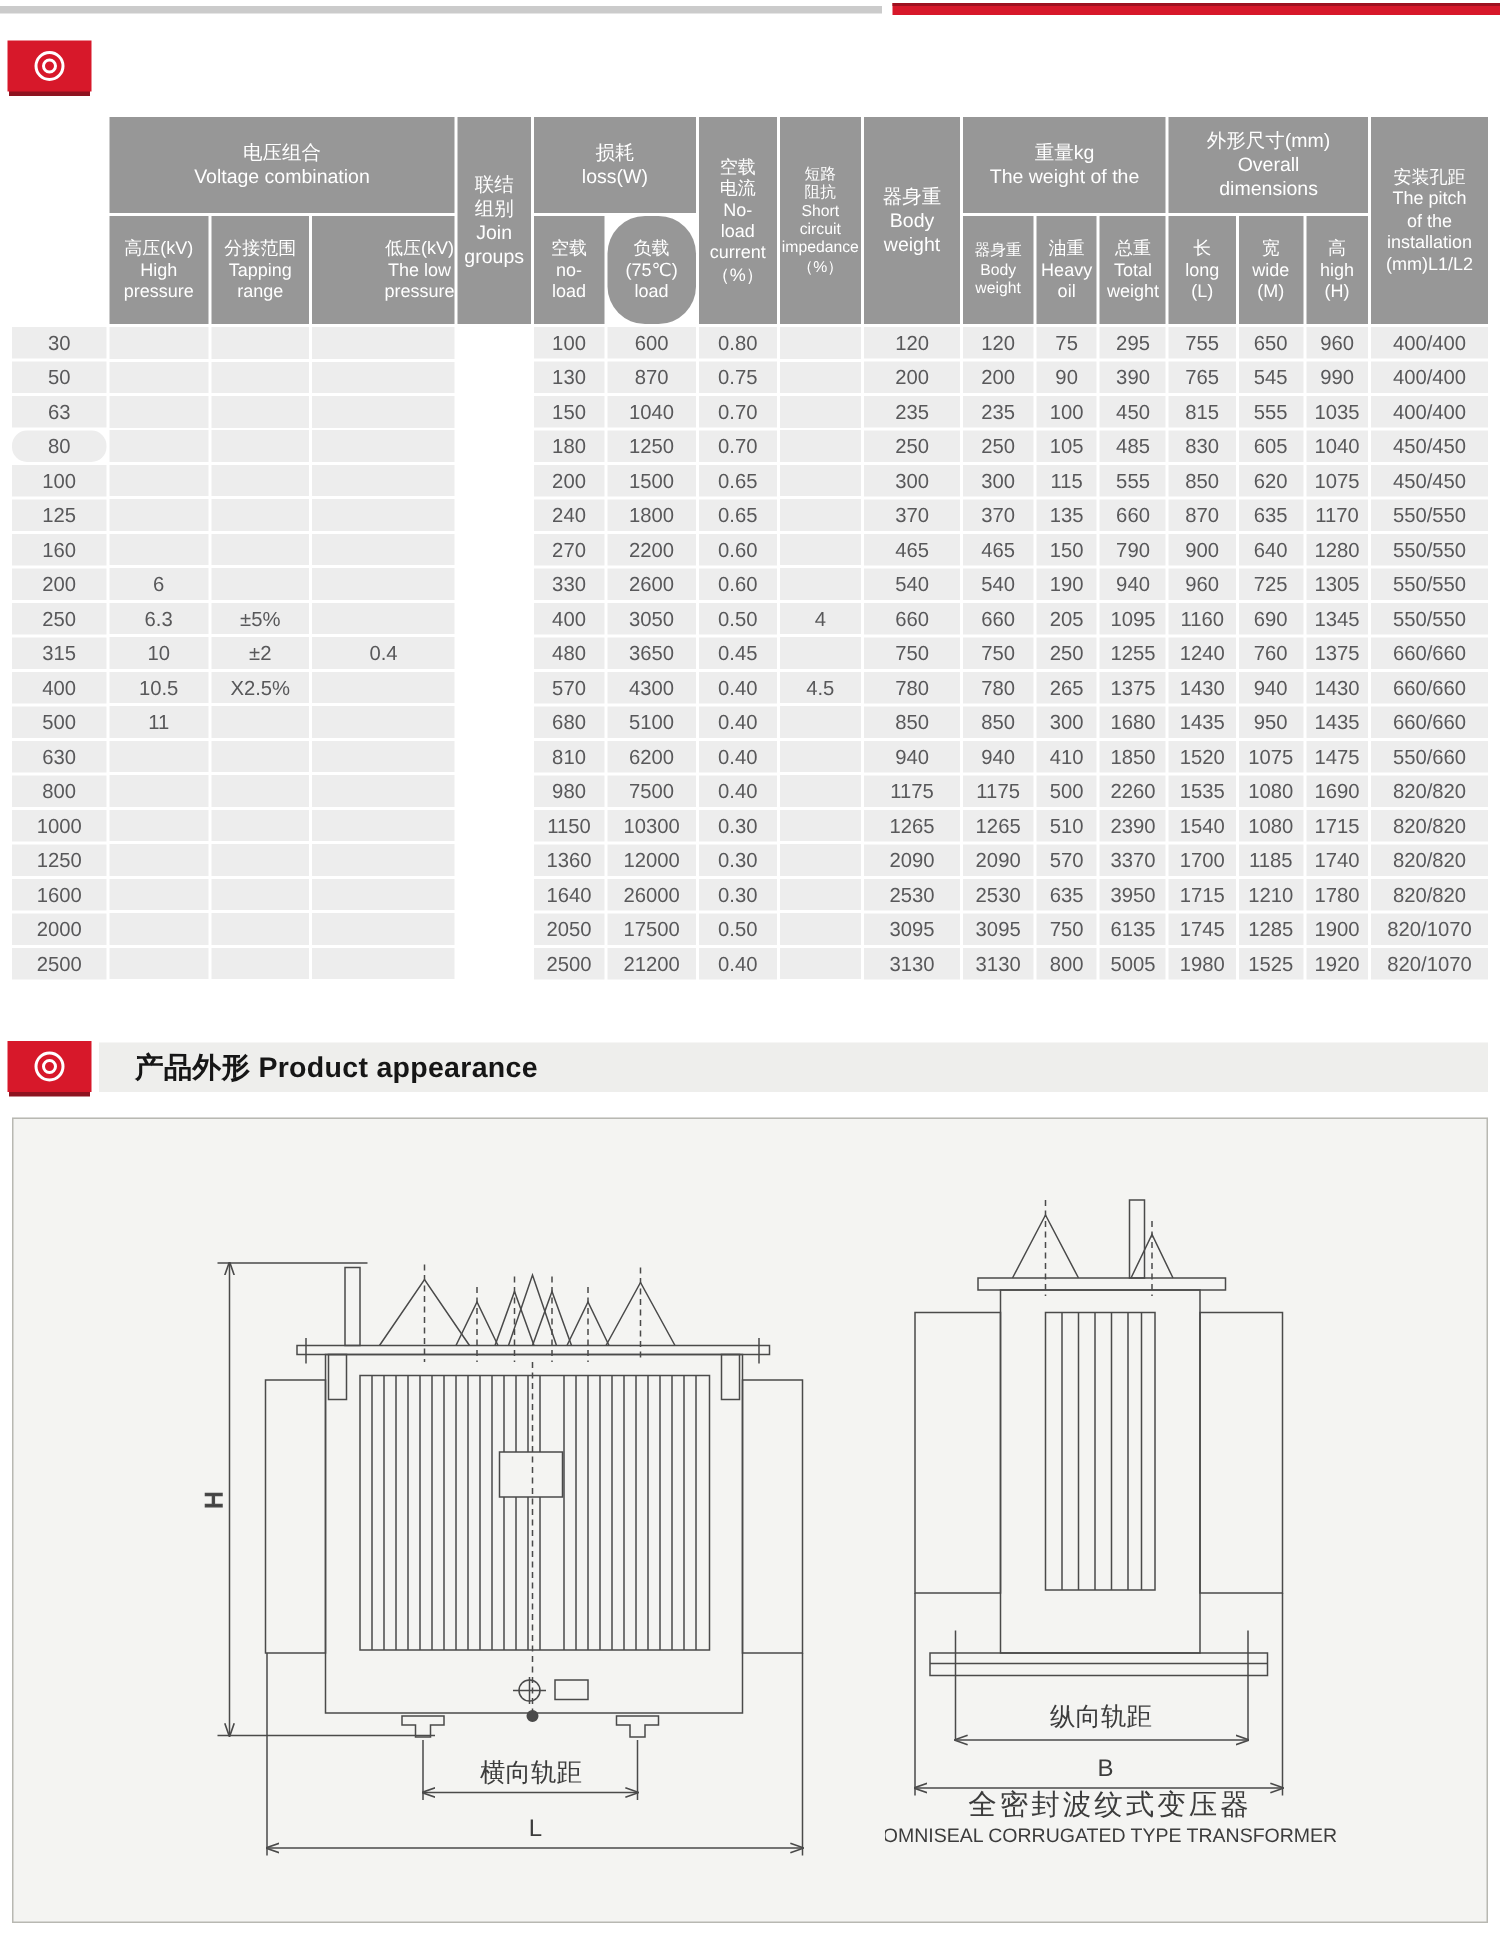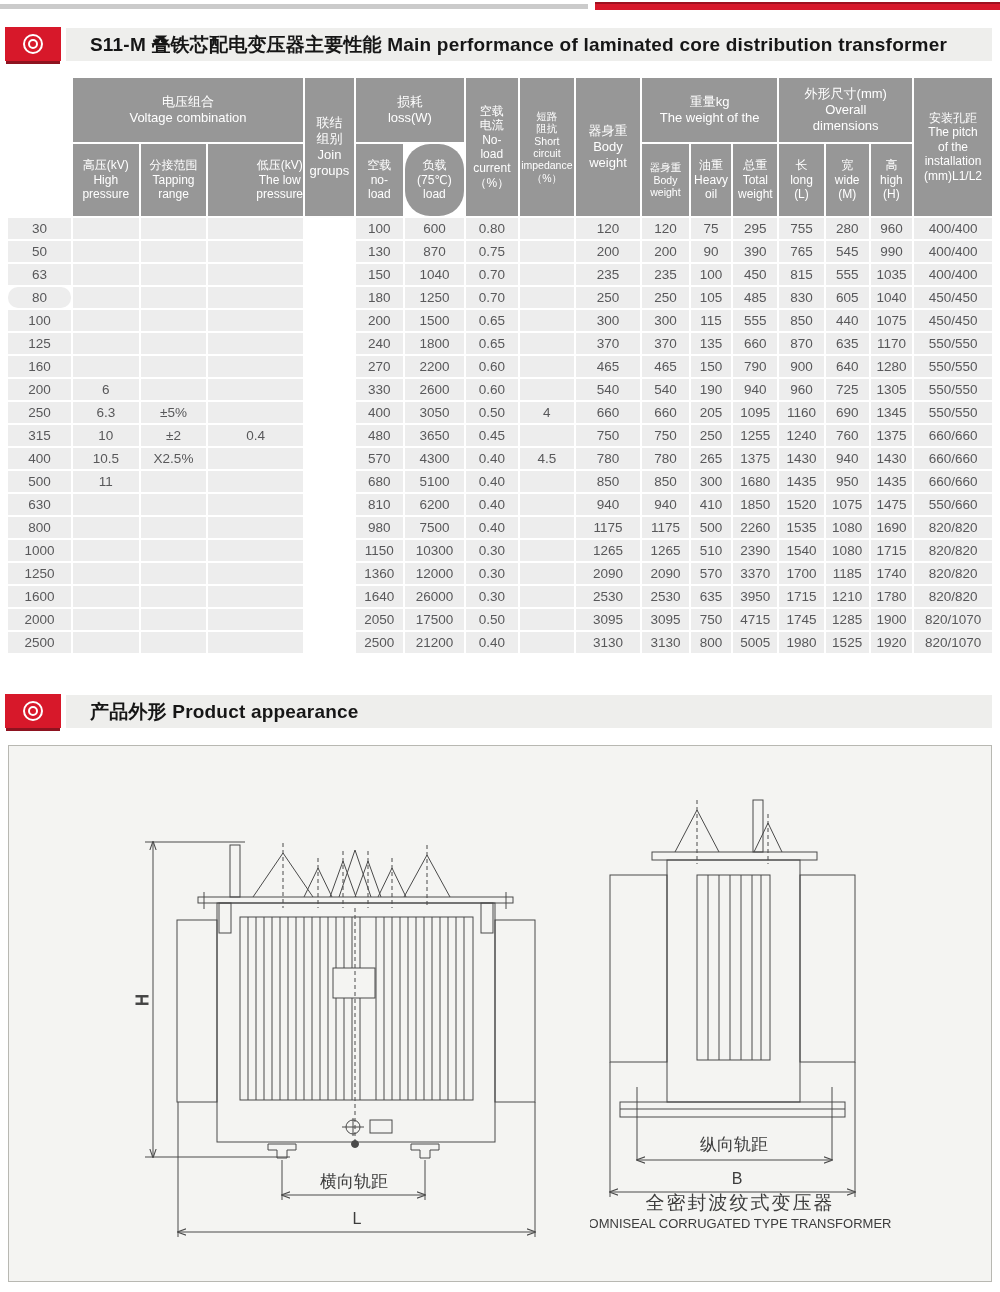--- a/index.html
+++ b/index.html
@@ -49,23 +49,20 @@
   svg{position:absolute;}
   svg text{fill:#3c3c3c;font-family:"Liberation Sans","DejaVu Sans",sans-serif;}
 </style>
 </head>
 <body>
 
 <div class="topbar-gray"></div>
 <div class="topbar-red"></div>
 
 <div class="sec-header" style="top:27px;">
-  <div class="sec-band">
-    <span class="sec-title">S11-M 叠铁芯配电变压器主要性能 Main performance of laminated core distribution transformer</span>
-  </div>
   <div class="sec-icon">
     <span class="ring-outer">
         <span class="ring-inner"></span>
       </span>
   </div>
 </div>
 
 <div class="grid" id="grid">
 
   <div class="h" style="grid-column:2/span 3;grid-row:1;">电压组合
@@ -150,21 +147,21 @@
 
 <div class="c" style="grid-area: 3 / 1;">30</div>
     <div class="c" style="grid-area: 3 / 6;">100</div>
     <div class="c" style="grid-area: 3 / 7;">600</div>
     <div class="c" style="grid-area: 3 / 8;">0.80</div>
     <div class="c" style="grid-area: 3 / 10;">120</div>
     <div class="c" style="grid-area: 3 / 11;">120</div>
     <div class="c" style="grid-area: 3 / 12;">75</div>
     <div class="c" style="grid-area: 3 / 13;">295</div>
     <div class="c" style="grid-area: 3 / 14;">755</div>
-    <div class="c" style="grid-area: 3 / 15;">280</div>
+    <div class="c" style="grid-area: 3 / 15;">650</div>
     <div class="c" style="grid-area: 3 / 16;">960</div>
     <div class="c" style="grid-area: 3 / 17;">400/400</div>
     <div class="c" style="grid-area: 4 / 1;">50</div>
     <div class="c" style="grid-area: 4 / 6;">130</div>
     <div class="c" style="grid-area: 4 / 7;">870</div>
     <div class="c" style="grid-area: 4 / 8;">0.75</div>
     <div class="c" style="grid-area: 4 / 10;">200</div>
     <div class="c" style="grid-area: 4 / 11;">200</div>
     <div class="c" style="grid-area: 4 / 12;">90</div>
     <div class="c" style="grid-area: 4 / 13;">390</div>
@@ -198,21 +195,21 @@
     <div class="c" style="grid-area: 6 / 17;">450/450</div>
     <div class="c" style="grid-area: 7 / 1;">100</div>
     <div class="c" style="grid-area: 7 / 6;">200</div>
     <div class="c" style="grid-area: 7 / 7;">1500</div>
     <div class="c" style="grid-area: 7 / 8;">0.65</div>
     <div class="c" style="grid-area: 7 / 10;">300</div>
     <div class="c" style="grid-area: 7 / 11;">300</div>
     <div class="c" style="grid-area: 7 / 12;">115</div>
     <div class="c" style="grid-area: 7 / 13;">555</div>
     <div class="c" style="grid-area: 7 / 14;">850</div>
-    <div class="c" style="grid-area: 7 / 15;">440</div>
+    <div class="c" style="grid-area: 7 / 15;">620</div>
     <div class="c" style="grid-area: 7 / 16;">1075</div>
     <div class="c" style="grid-area: 7 / 17;">450/450</div>
     <div class="c" style="grid-area: 8 / 1;">125</div>
     <div class="c" style="grid-area: 8 / 6;">240</div>
     <div class="c" style="grid-area: 8 / 7;">1800</div>
     <div class="c" style="grid-area: 8 / 8;">0.65</div>
     <div class="c" style="grid-area: 8 / 10;">370</div>
     <div class="c" style="grid-area: 8 / 11;">370</div>
     <div class="c" style="grid-area: 8 / 12;">135</div>
     <div class="c" style="grid-area: 8 / 13;">660</div>
@@ -352,21 +349,21 @@
     <div class="c" style="grid-area: 19 / 15;">1210</div>
     <div class="c" style="grid-area: 19 / 16;">1780</div>
     <div class="c" style="grid-area: 19 / 17;">820/820</div>
     <div class="c" style="grid-area: 20 / 1;">2000</div>
     <div class="c" style="grid-area: 20 / 6;">2050</div>
     <div class="c" style="grid-area: 20 / 7;">17500</div>
     <div class="c" style="grid-area: 20 / 8;">0.50</div>
     <div class="c" style="grid-area: 20 / 10;">3095</div>
     <div class="c" style="grid-area: 20 / 11;">3095</div>
     <div class="c" style="grid-area: 20 / 12;">750</div>
-    <div class="c" style="grid-area: 20 / 13;">4715</div>
+    <div class="c" style="grid-area: 20 / 13;">6135</div>
     <div class="c" style="grid-area: 20 / 14;">1745</div>
     <div class="c" style="grid-area: 20 / 15;">1285</div>
     <div class="c" style="grid-area: 20 / 16;">1900</div>
     <div class="c" style="grid-area: 20 / 17;">820/1070</div>
     <div class="c" style="grid-area: 21 / 1;">2500</div>
     <div class="c" style="grid-area: 21 / 6;">2500</div>
     <div class="c" style="grid-area: 21 / 7;">21200</div>
     <div class="c" style="grid-area: 21 / 8;">0.40</div>
     <div class="c" style="grid-area: 21 / 10;">3130</div>
     <div class="c" style="grid-area: 21 / 11;">3130</div>

